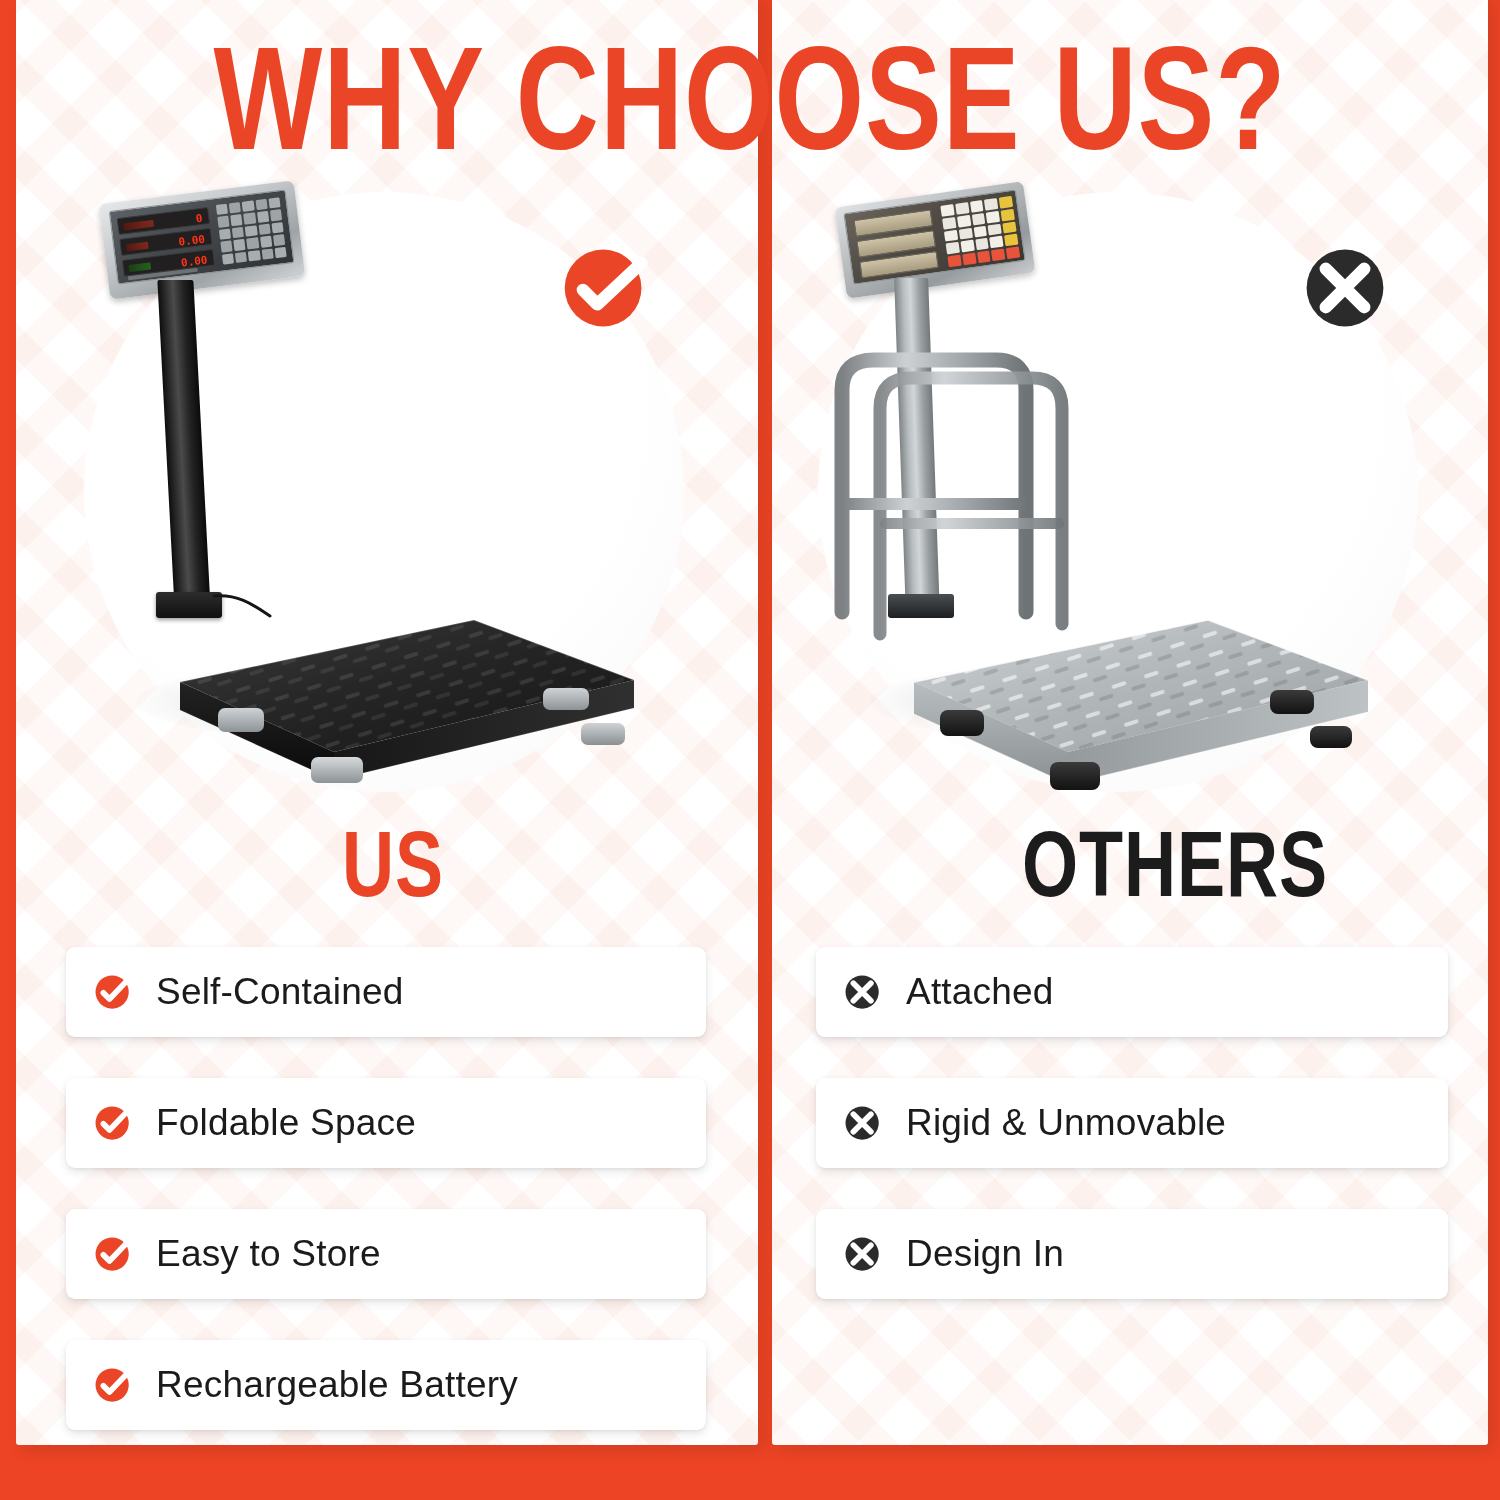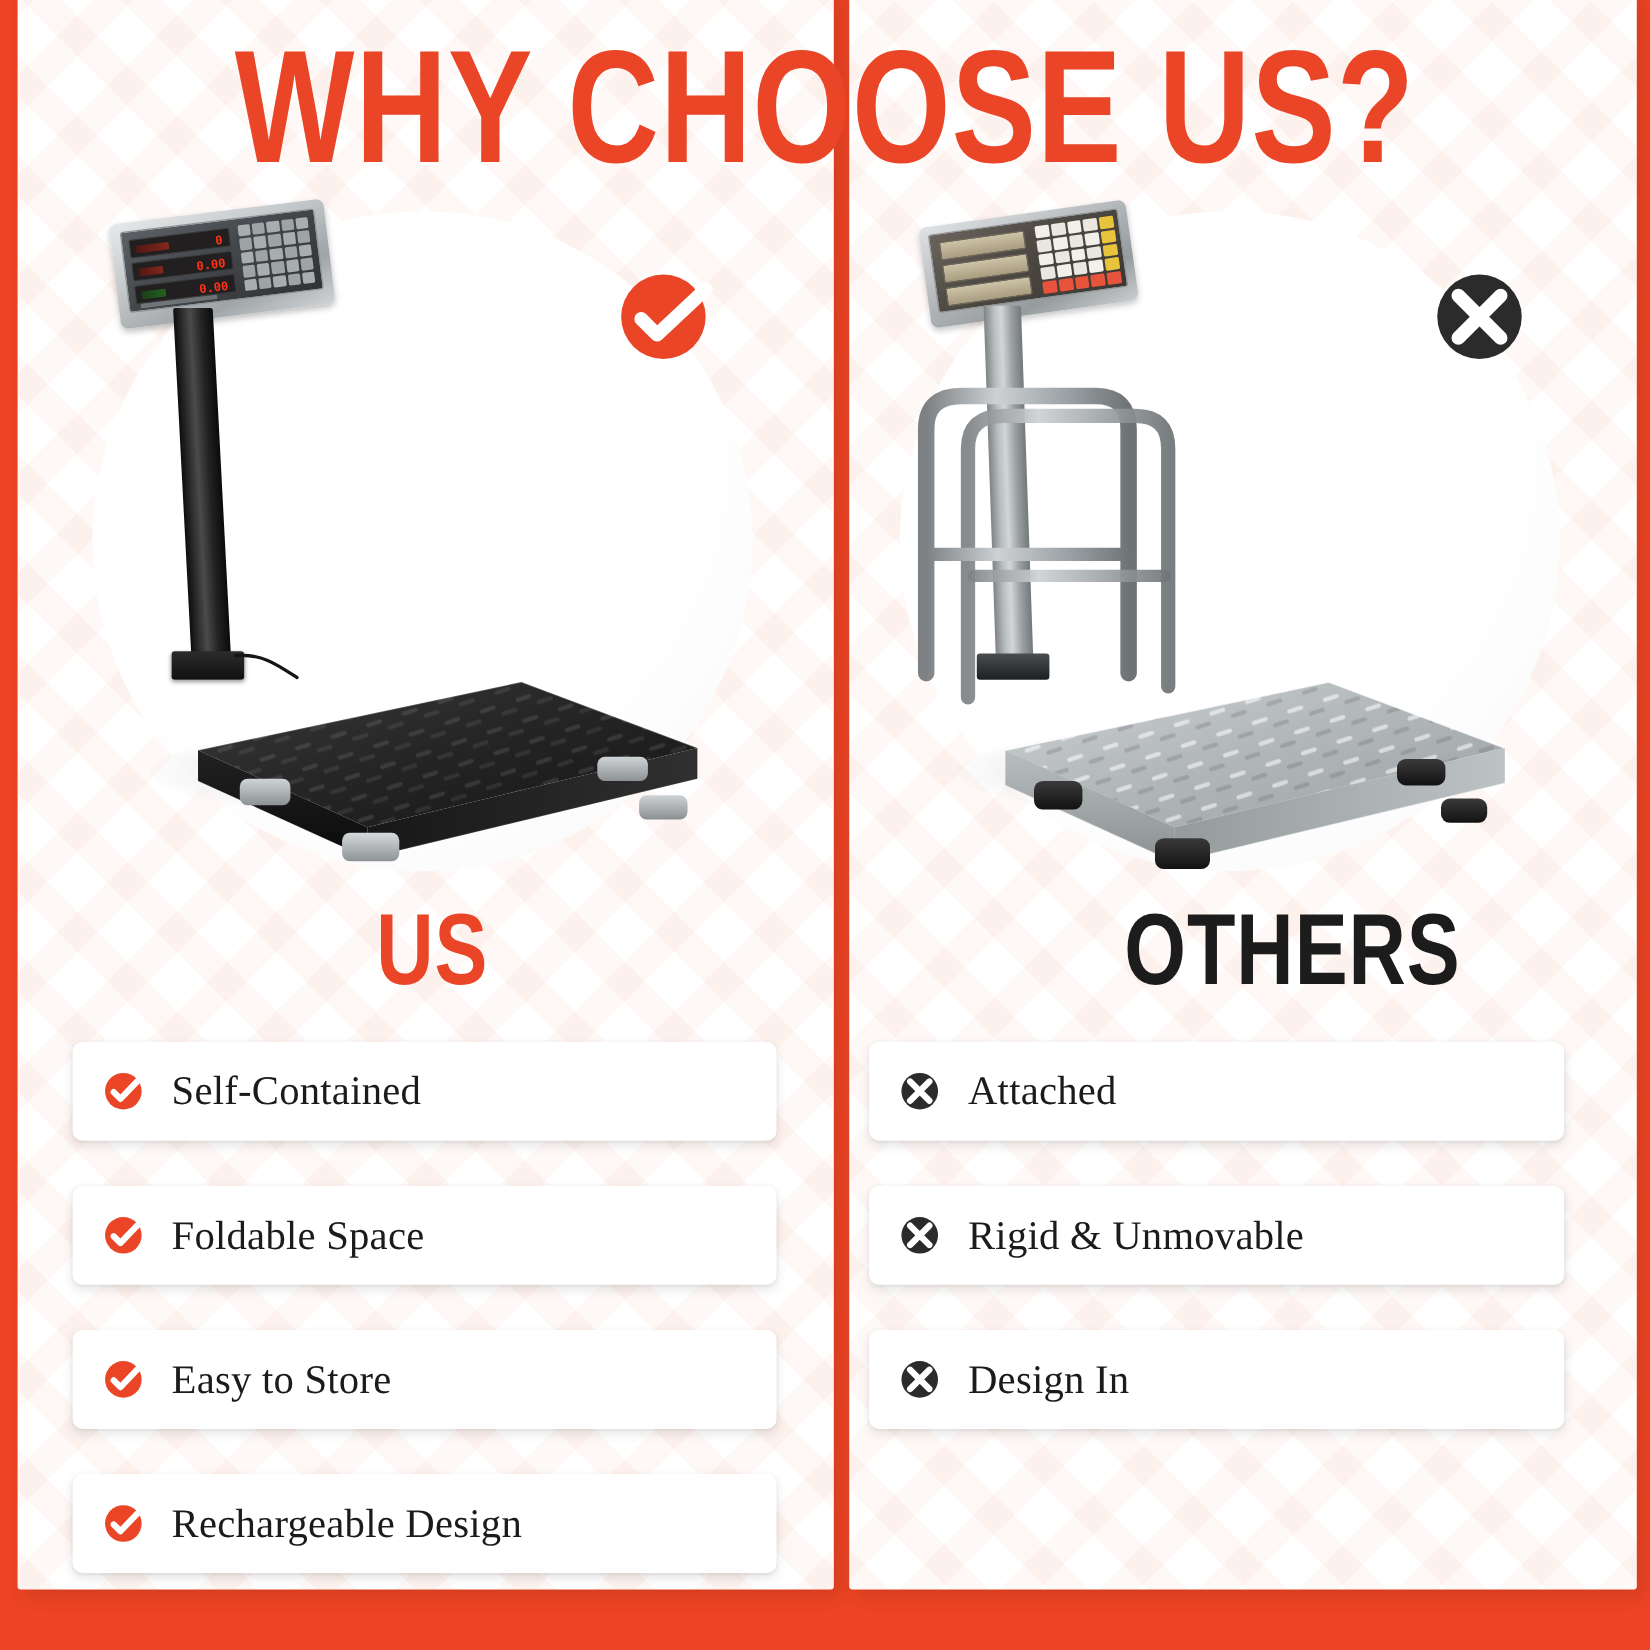--- a/index.html
+++ b/index.html
@@ -87,41 +87,41 @@
     letter-spacing:1px;
     transform:scaleX(0.88) scaleY(1.12);
     white-space:nowrap;
   }
   #title-us     { left:342px;  top:812px; color:#ea4526; transform-origin:left top; }
   #title-others { left:1022px; top:812px; color:#1c1c1c; transform-origin:left top; }
 
   
   .cards { position:absolute; z-index:5; }
   #cards-left  { left:66px;  top:947px; width:640px; }
-  #cards-right { left:790px; top:947px; width:632px; }
+  #cards-right { left:816px; top:947px; width:632px; }
 
   .card {
     position:relative;
     height:90px;
     background:#ffffff;
     border-radius:9px;
     box-shadow:0 4px 10px rgba(0,0,0,0.10), 0 1px 3px rgba(0,0,0,0.06);
     display:flex;
     align-items:center;
     margin-bottom:41px;
   }
   .card:last-child { margin-bottom:0; }
 
   .card-icon {
     flex:0 0 auto;
     width:42px; height:42px;
     margin-left:26px; margin-right:22px;
   }
   .card-label {
-    font-family:Liberation Serif, serif;
+    font-family:Liberation Sans, sans-serif;
     font-weight:400;
     font-size:37px;
     color:#1b1b1b;
     letter-spacing:0.2px;
     white-space:nowrap;
   }
 
   
   .scale { position:absolute; }
 
@@ -444,21 +444,21 @@
         <path d="M13 25 L20 32 L42 9" stroke="#ffffff" stroke-width="6.5" fill="none" stroke-linecap="round" stroke-linejoin="round"></path>
       </svg>
       <span class="card-label">Easy to Store</span>
     </div>
 
     <div class="card">
       <svg class="card-icon" viewBox="0 0 48 48">
         <circle cx="23" cy="24" r="19" fill="#ea4526"></circle>
         <path d="M13 25 L20 32 L42 9" stroke="#ffffff" stroke-width="6.5" fill="none" stroke-linecap="round" stroke-linejoin="round"></path>
       </svg>
-      <span class="card-label">Rechargeable Design</span>
+      <span class="card-label">Rechargeable Battery</span>
     </div>
   </div>
 
   <div class="cards" id="cards-right">
 
     <div class="card">
       <svg class="card-icon" viewBox="0 0 48 48">
         <circle cx="23" cy="24" r="19" fill="#2b2b2b"></circle>
         <path d="M13 14 L33 34 M33 14 L13 34" stroke="#ffffff" stroke-width="6.5" fill="none" stroke-linecap="round"></path>
       </svg>

